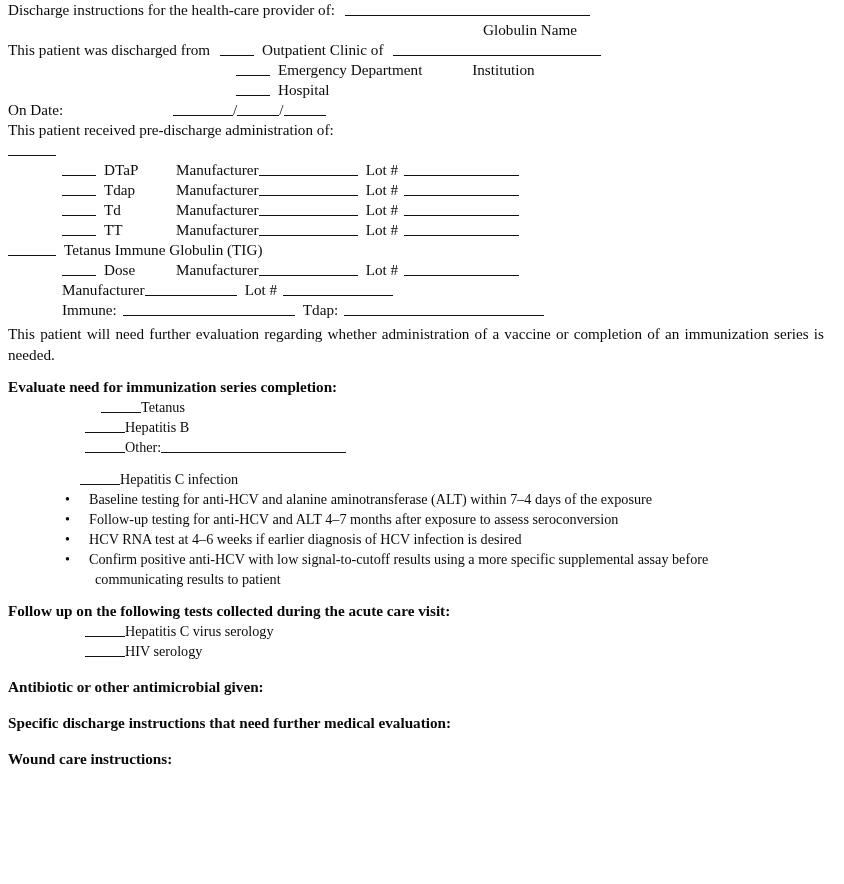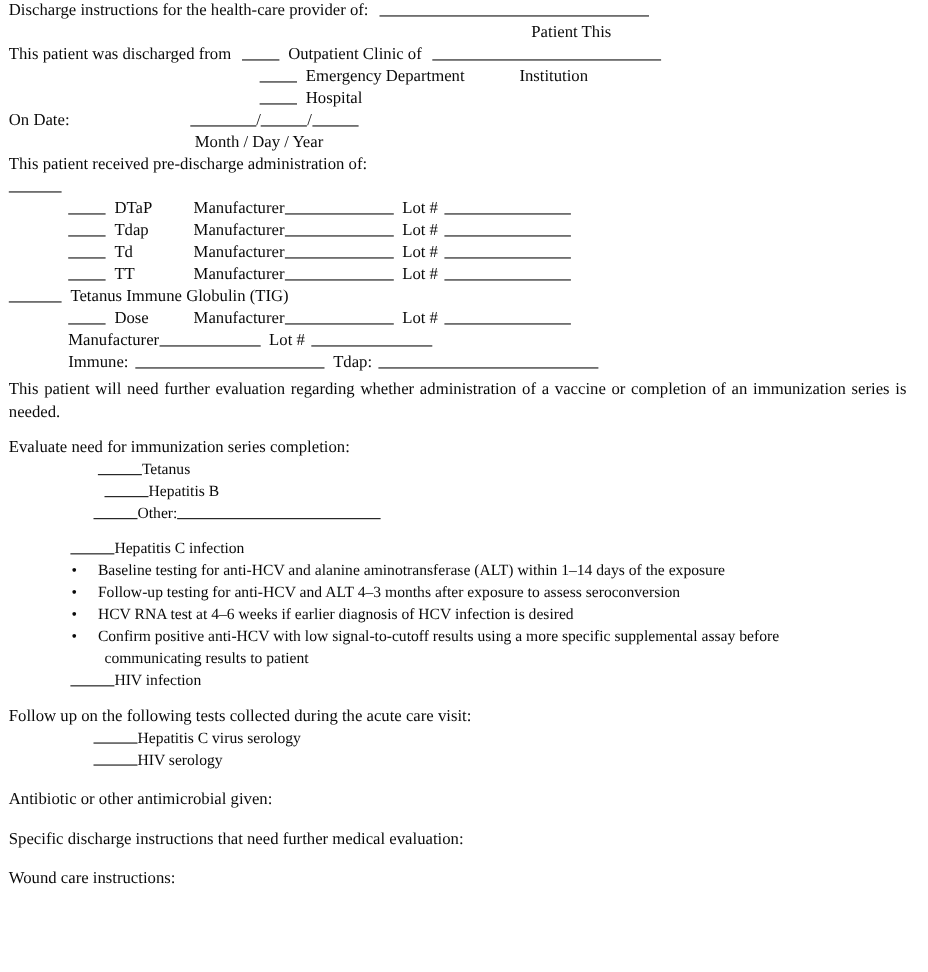--- a/index.html
+++ b/index.html
@@ -47,21 +47,21 @@
 
   .hdr-row { line-height: 20px; padding-left: 8px; white-space: nowrap; }
 
   .caption {
     line-height: 20px;
     white-space: nowrap;
     padding-left: 8px;
   }
 
   .bold {
-    font-weight: normal;
+    font-weight: bold;
   }
 
   .para {
     padding-left: 8px;
     padding-right: 20px;
     line-height: 20.5px;
     text-align: justify;
     text-justify: inter-word;
   }
 
@@ -92,21 +92,21 @@
 <body>
 
 <div class="page">
 
   <div class="hdr-row">
     <span>Discharge instructions for the health-care provider of:</span>
     <span class="gap" style="width:6px"></span><span class="blank" style="width:245px"></span>
   </div>
 
   <div class="caption">
-    <span class="gap" style="width:475px"></span><span>Patient This</span>
+    <span class="gap" style="width:475px"></span><span>Globulin Name</span>
   </div>
 
   <div class="hdr-row">
     <span>This patient was discharged from</span>
     <span class="gap" style="width:6px"></span><span class="blank" style="width:34px"></span><span class="gap" style="width:8px"></span><span>Outpatient Clinic of</span>
     <span class="gap" style="width:6px"></span><span class="blank-thin" style="width:208px"></span>
   </div>
 
   <div class="hdr-row">
     <span class="gap" style="width:228px"></span><span class="blank" style="width:34px"></span><span class="gap" style="width:8px"></span><span>Emergency Department</span>
@@ -115,23 +115,20 @@
 
   <div class="hdr-row">
     <span class="gap" style="width:228px"></span><span class="blank" style="width:34px"></span><span class="gap" style="width:8px"></span><span>Hospital</span>
   </div>
 
   <div class="hdr-row">
     <span>On Date:</span>
     <span class="gap" style="width:106px"></span><span class="blank" style="width:60px"></span><span>/</span><span class="blank" style="width:42px"></span><span>/</span><span class="blank" style="width:42px"></span>
   </div>
 
-  <div class="caption">
-    <span class="gap" style="width:169px"></span><span>Month /  Day /  Year</span>
-  </div>
 
   <div class="hdr-row">
     <span>This patient received pre-discharge administration of:</span>
   </div>
 
   <div class="line" style="padding-left:0">
     <span class="gap" style="width:8px"></span><span class="blank" style="width:48px"></span><span class="gap" style="width:8px"></span>
   </div>
 
   <div class="line" style="padding-left:0">
@@ -166,59 +163,56 @@
   <div class="line" style="padding-left:0">
     <span class="gap" style="width:62px"></span><span>Immune:</span><span class="gap" style="width:6px"></span><span class="blank-thin" style="width:172px"></span><span class="gap" style="width:8px"></span><span>Tdap:</span><span class="gap" style="width:6px"></span><span class="blank-thin" style="width:200px"></span>
   </div>
 
   <div class="sp4"></div>
   <div class="para">This patient will need further evaluation regarding whether administration of a vaccine or completion of an immunization series is needed.</div>
 
   <div class="sp12"></div>
   <div class="line bold">Evaluate need for immunization series completion:</div>
 
-  <div class="line" style="padding-left:4px">
+  <div class="line" style="padding-left:16px">
     <span class="gap" style="width:85px"></span><span class="blank" style="width:40px"></span><span class="smalltxt">Tetanus</span>
   </div>
 
-  <div class="line" style="padding-left:10px">
+  <div class="line" style="padding-left:0">
     <span class="gap" style="width:85px"></span><span class="blank" style="width:40px"></span><span class="smalltxt">Hepatitis B</span>
   </div>
 
   <div class="line" style="padding-left:0">
     <span class="gap" style="width:85px"></span><span class="blank" style="width:40px"></span><span class="smalltxt">Other:</span><span class="blank-thin" style="width:185px"></span>
   </div>
 
   <div class="sp12"></div>
 
-  <div class="line" style="padding-left:0">
+  <div class="line" style="padding-left:16px">
     <span class="gap" style="width:64px"></span><span class="blank" style="width:40px"></span><span class="smalltxt">Hepatitis C infection</span>
   </div>
 
   <div class="bullet-row">
     <span class="bullet-dot">•</span>
-    <span>Baseline testing for anti-HCV and alanine aminotransferase (ALT) within 1–14 days of the exposure</span>
-  </div>
-  <div class="bullet-row">
-    <span class="bullet-dot">•</span>
-    <span>Follow-up testing for anti-HCV and ALT 4–3 months after exposure to assess seroconversion</span>
+    <span>Baseline testing for anti-HCV and alanine aminotransferase (ALT) within 7–4 days of the exposure</span>
+  </div>
+  <div class="bullet-row">
+    <span class="bullet-dot">•</span>
+    <span>Follow-up testing for anti-HCV and ALT 4–7 months after exposure to assess seroconversion</span>
   </div>
   <div class="bullet-row">
     <span class="bullet-dot">•</span>
     <span>HCV RNA test at 4–6 weeks if earlier diagnosis of HCV infection is desired</span>
   </div>
   <div class="bullet-row">
     <span class="bullet-dot">•</span>
     <span>Confirm positive anti-HCV with low signal-to-cutoff results using a more specific supplemental assay before</span>
   </div>
   <div class="bullet-cont">communicating results to patient</div>
 
-  <div class="line" style="padding-left:0">
-    <span class="gap" style="width:64px"></span><span class="blank" style="width:40px"></span><span class="smalltxt">HIV infection</span>
-  </div>
 
   <div class="sp12"></div>
   <div class="line bold">Follow up on the following tests collected during the acute care visit:</div>
 
   <div class="line" style="padding-left:0">
     <span class="gap" style="width:85px"></span><span class="blank" style="width:40px"></span><span class="smalltxt">Hepatitis C virus serology</span>
   </div>
   <div class="line" style="padding-left:0">
     <span class="gap" style="width:85px"></span><span class="blank" style="width:40px"></span><span class="smalltxt">HIV serology</span>
   </div>

